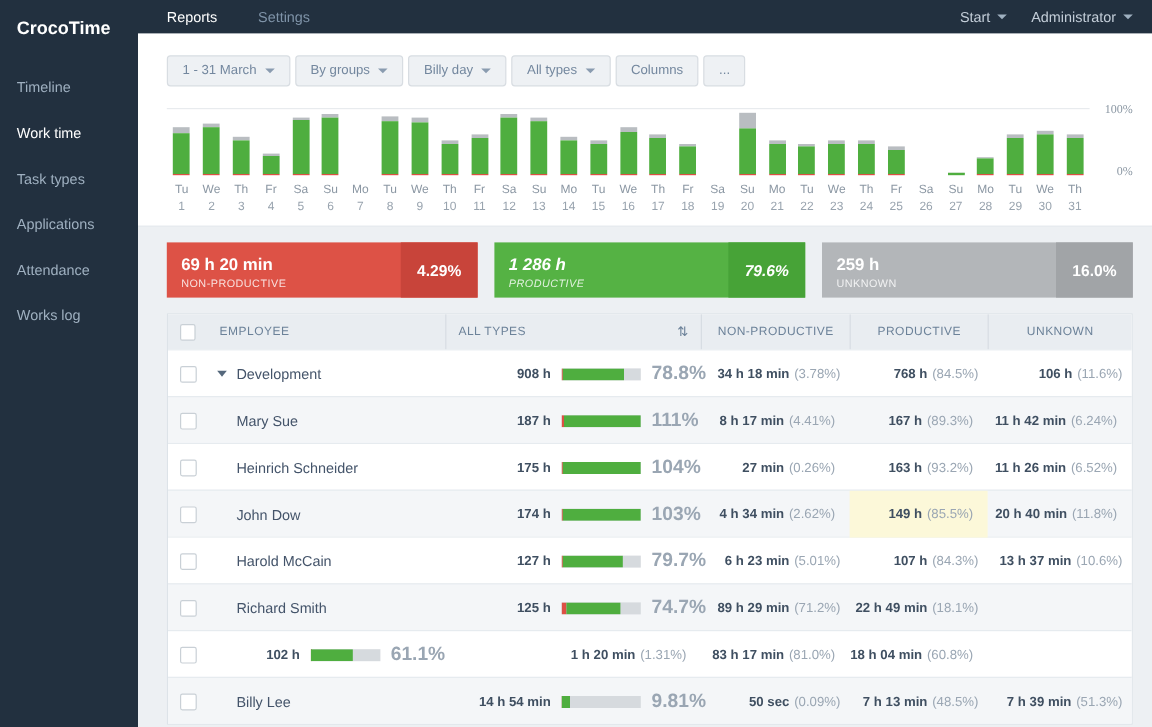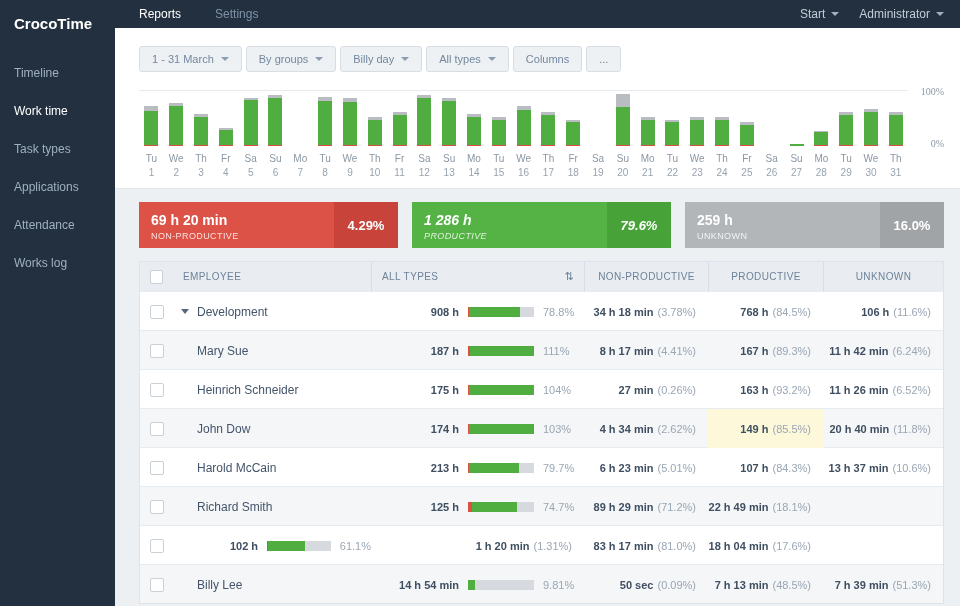--- a/index.html
+++ b/index.html
@@ -71,21 +71,21 @@
   .trow.alt { background:#f4f6f8; }
   .td-cb { display:flex; justify-content:center; }
   .cb { width:14px; height:14px; border:1px solid #c9d0d6; border-radius:2px; background:#fff; display:inline-block; cursor:pointer; }
   .td-emp { display:flex; align-items:center; gap:8px; padding-left:8px; font-size:12px; color:#44546a; }
   .tri { width:0; height:0; border-left:4px solid transparent; border-right:4px solid transparent; border-top:5px solid #55687c; cursor:pointer; }
   .tri-spacer { width:8px; }
   .td-all { display:flex; align-items:center; }
   .hours { width:88px; text-align:right; font-weight:bold; font-size:11px; color:#3f4f61; }
   .rowbar { width:66px; height:10px; background:#d6dade; margin:0 9px; display:flex; overflow:hidden; }
   .rowbar .rseg { height:100%; }
-  .rowpct { font-size:11px; color:#9aa6b3; }
+  .rowpct { font-size:16px; color:#9aa6b3;font-weight:bold; }
   .td-num { display:flex; align-items:center; justify-content:flex-end; height:39px; padding-right:12px; gap:4px; font-size:11px; }
   .td-num .val { font-weight:bold; color:#3f4f61; }
   .td-num .pct { color:#9aa6b3; }
   .td-num.highlight { background:#fcf8d9; }
 </style>
 </head>
 <body>
 
 <div class="app">
 
@@ -580,21 +580,21 @@
           </div>
           <div class="grid-row trow">
             <div class="td-cb">
               <span class="cb"></span>
             </div>
             <div class="td-emp">
               <span class="tri-spacer"></span>
               <span>Harold McCain</span>
             </div>
             <div class="td-all">
-              <span class="hours">213 h</span>
+              <span class="hours">127 h</span>
               <span class="rowbar">
                 <span class="rseg" style="width: 2%; background: rgb(220, 80, 68);"></span>
                 <span class="rseg" style="width: 76%; background: rgb(79, 174, 63);"></span>
               </span>
               <span class="rowpct">79.7%</span>
             </div>
             <div class="td-num">
               <span class="val">6 h 23 min</span>
               <span class="pct">(5.01%)</span>
             </div>
@@ -647,21 +647,21 @@
             <div class="td-num">
               <span class="val">1 h 20 min</span>
               <span class="pct">(1.31%)</span>
             </div>
             <div class="td-num">
               <span class="val">83 h 17 min</span>
               <span class="pct">(81.0%)</span>
             </div>
             <div class="td-num">
               <span class="val">18 h 04 min</span>
-              <span class="pct">(17.6%)</span>
+              <span class="pct">(60.8%)</span>
             </div>
           </div>
           <div class="grid-row trow alt">
             <div class="td-cb">
               <span class="cb"></span>
             </div>
             <div class="td-emp">
               <span class="tri-spacer"></span>
               <span>Billy Lee</span>
             </div>

